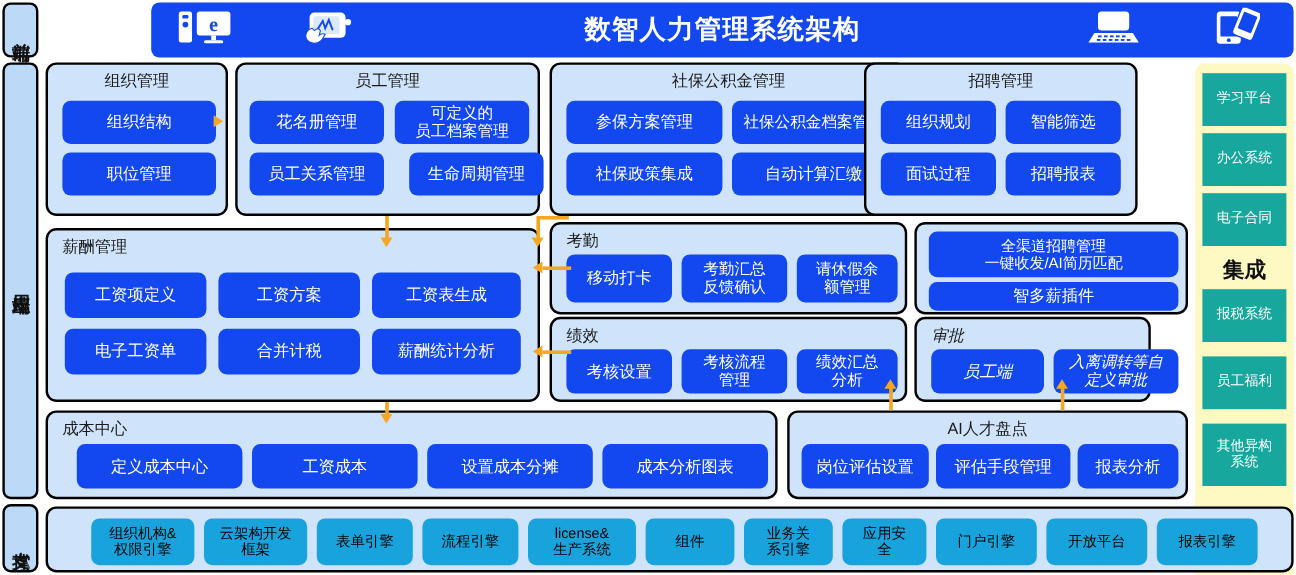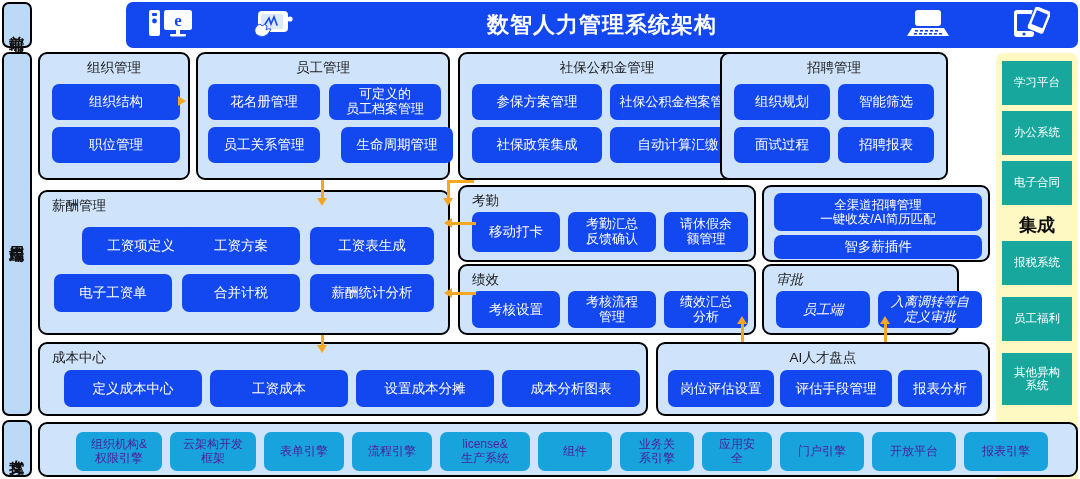--- a/index.html
+++ b/index.html
@@ -75,21 +75,21 @@
     text-align:center; font-weight:bold; font-size:18px; color:#111;
   }
 
   
   #support {
     position:absolute; left:38px; top:422px; width:1040px; height:55px;
     background:#cfe4fb; border:2.5px solid #000; border-radius:9px;
   }
   .schip {
     position:absolute; top:8px; height:39px;
-    background:#19a3dd; color:#4c1d95; border-radius:7px;
+    background:#19a3dd; color:#000000; border-radius:7px;
     display:flex; align-items:center; justify-content:center;
     text-align:center; font-size:12px; line-height:1.15;
   }
 
   
   .ar { position:absolute; background:#f5a623; }
   .ar.v { width:2.5px; }
   .ar.h { height:2.5px; }
   .tri { position:absolute; width:0; height:0; }
   .tri.down  { border-left:5px solid transparent; border-right:5px solid transparent; border-top:8px solid #f5a623; }
@@ -192,21 +192,21 @@
   <div class="panel" id="p-rec" style="left:720px; top:52px; width:228px; height:128px;">
     <div class="ptitle">招聘管理</div>
     <div class="chip" style="left:12px; top:30px; width:96px; height:36px;">组织规划</div>
     <div class="chip" style="left:116px; top:30px; width:96px; height:36px;">智能筛选</div>
     <div class="chip" style="left:12px; top:73px; width:96px; height:36px;">面试过程</div>
     <div class="chip" style="left:116px; top:73px; width:96px; height:36px;">招聘报表</div>
   </div>
 
   <div class="panel ptitle-left" id="p-sal" style="left:38px; top:190px; width:412px; height:145px;">
     <div class="ptitle">薪酬管理</div>
-    <div class="chip" style="left:14px; top:35px; width:118px; height:38px;margin-left:28px;">工资项定义</div>
+    <div class="chip" style="left:14px; top:35px; width:118px; height:38px;">工资项定义</div>
     <div class="chip" style="left:142px; top:35px; width:118px; height:38px;">工资方案</div>
     <div class="chip" style="left:270px; top:35px; width:124px; height:38px;">工资表生成</div>
     <div class="chip" style="left:14px; top:82px; width:118px; height:38px;">电子工资单</div>
     <div class="chip" style="left:142px; top:82px; width:118px; height:38px;">合并计税</div>
     <div class="chip" style="left:270px; top:82px; width:124px; height:38px;">薪酬统计分析</div>
   </div>
 
   <div class="panel ptitle-left" id="p-att" style="left:458px; top:185px; width:298px; height:77px;">
     <div class="ptitle">考勤</div>
     <div class="chip" style="left:12px; top:25px; width:88px; height:40px;">移动打卡</div>

